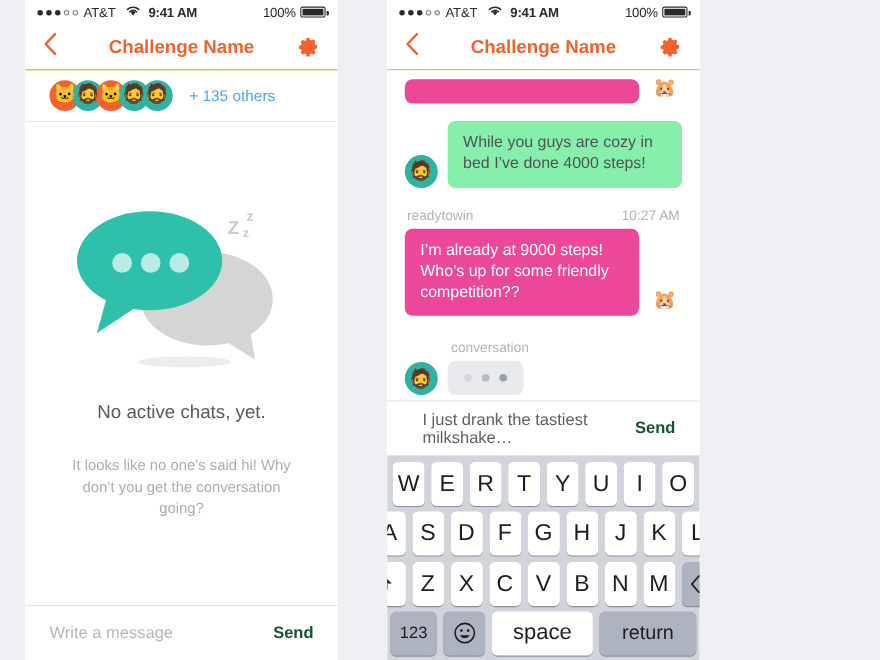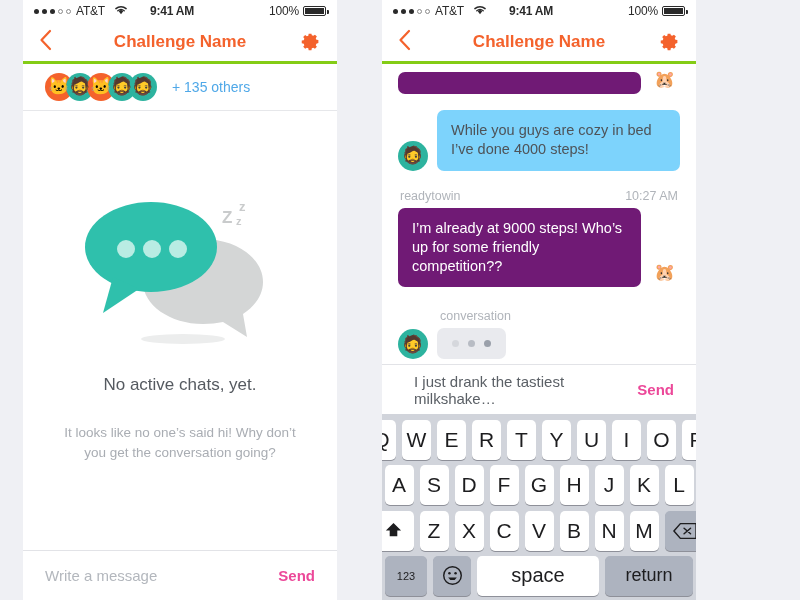--- a/index.html
+++ b/index.html
@@ -2,21 +2,21 @@
 <html><head>
 <meta charset="utf-8">
 <style>
   * { box-sizing: border-box; margin: 0; padding: 0; }
   html, body {
     width: 800px; height: 600px;
     background: #eff0f4;
     font-family: "Liberation Sans", sans-serif;
     overflow: hidden;
   }
-  .stage { position: relative; width: 696px; height: 600px; display: flex; }
+  .stage { position: relative; width: 636px; height: 600px; display: flex; }
 
   .phone {
     width: 355px; height: 600px; background: #ffffff;
     position: relative; overflow: hidden;
   }
   .phone.left  { margin-left: 23px; }
   .phone.right { margin-left: 45px; }
 
   
   .statusbar {
@@ -43,21 +43,21 @@
   }
   .battery::after {
     content: ""; position: absolute; right: -4px; top: 3px;
     width: 2px; height: 4px; background: #2a2a2a; border-radius: 0 1px 1px 0;
   }
   .battery > i { display: block; height: 100%; background: #2a2a2a; }
 
   
   .navbar {
     height: 42px; background: #ffffff; display: flex; align-items: center;
-    padding: 0 16px; position: relative; border-bottom: 3px solid #84cc16;
+    padding: 0 16px; position: relative; border-bottom: 1px solid #84cc16;
   }
   .nav-back { color: #f4622c; font-size: 25px; line-height: 1; font-weight: 300; cursor: pointer; }
   .nav-title {
     position: absolute; left: 0; right: 0; text-align: center;
     color: #f4622c; font-size: 17px; font-weight: 600; pointer-events: none;
   }
   .nav-gear { margin-left: auto; color: #f4622c; display: flex; cursor: pointer; }
 
   
   .participants {
@@ -88,41 +88,41 @@
   }
 
   
   .inputbar {
     position: absolute; bottom: 0; left: 0; right: 0; height: 50px;
     background: #fff; border-top: 1px solid #e2e3e7;
     display: flex; align-items: center; padding: 0 22px;
   }
   .inputbar .field { flex: 1; font-size: 15px; color: #b3b7bd; cursor: text; }
   .inputbar .field.filled { color: #5b6066; }
-  .inputbar .send { font-size: 15px; color: #ec4899; font-weight: 600; cursor: pointer; }
+  .inputbar .send { font-size: 15px; color: #14532d; font-weight: 600; cursor: pointer; }
 
   
   .thread {
     background: #fff; height: 302px; overflow: hidden; position: relative;
     padding: 0 16px;
   }
   .msg-row { display: flex; align-items: flex-end; gap: 9px; margin-bottom: 13px; }
   .msg-av {
     width: 30px; height: 30px; border-radius: 50%; flex: 0 0 30px;
     display: flex; align-items: center; justify-content: center; font-size: 17px;
     overflow: hidden; line-height: 1;
   }
   .msg-av.teal { background: #2db39f; }
   .msg-av.plain { background: transparent; }
   .bubble {
     max-width: 258px; padding: 11px 14px; border-radius: 7px;
     font-size: 14.5px; line-height: 1.33;
   }
-  .bubble.gray { background: #7dd3fc; color: #4e5358; }
-  .bubble.teal { background: #701a75; color: #ffffff; }
+  .bubble.gray { background: #86efac; color: #4e5358; }
+  .bubble.teal { background: #ec4899; color: #ffffff; }
   .bubble.cut  { border-radius: 7px; height: 22px; padding: 0; }
   .meta-row {
     display: flex; justify-content: space-between; align-items: baseline;
     padding: 0 2px 5px 42px; font-size: 12.5px; color: #b0b4ba;
   }
   .typing {
     background: #e9eaee; border-radius: 7px; padding: 12px 15px;
     display: flex; gap: 9px; align-items: center;
   }
   .typing i { width: 7px; height: 7px; border-radius: 50%; display: block; }
@@ -136,21 +136,21 @@
   .krow { display: flex; justify-content: center; gap: 6px; }
   .key {
     background: #ffffff; border-radius: 5px; height: 40px; min-width: 29px;
     flex: 1; display: flex; align-items: center; justify-content: center;
     font-size: 21px; color: #1d1d1f; box-shadow: 0 1px 0 #8e9099; cursor: pointer;
   }
   .krow.r2 { padding: 0 15px; }
   .krow.r3 { padding: 0 0; }
   .key.wide  { flex: 0 0 40px; background: #adb3bf; box-shadow: 0 1px 0 #8e9099; }
   .key.shift { flex: 0 0 40px; background: #ffffff; }
-  .key.num   { flex: 0 0 42px; background: #adb3bf; font-size: 11px; }
+  .key.num   { flex: 0 0 42px; background: #adb3bf; font-size: 15px; }
   .key.emoji { flex: 0 0 38px; background: #adb3bf; font-size: 19px; }
   .key.space { flex: 1 1 auto; font-size: 20px; }
   .key.return{ flex: 0 0 88px; background: #adb3bf; font-size: 18px; }
   .krow.r4 { gap: 6px; }
 </style>
 </head>
 <body>
 
 <div class="stage">
 

